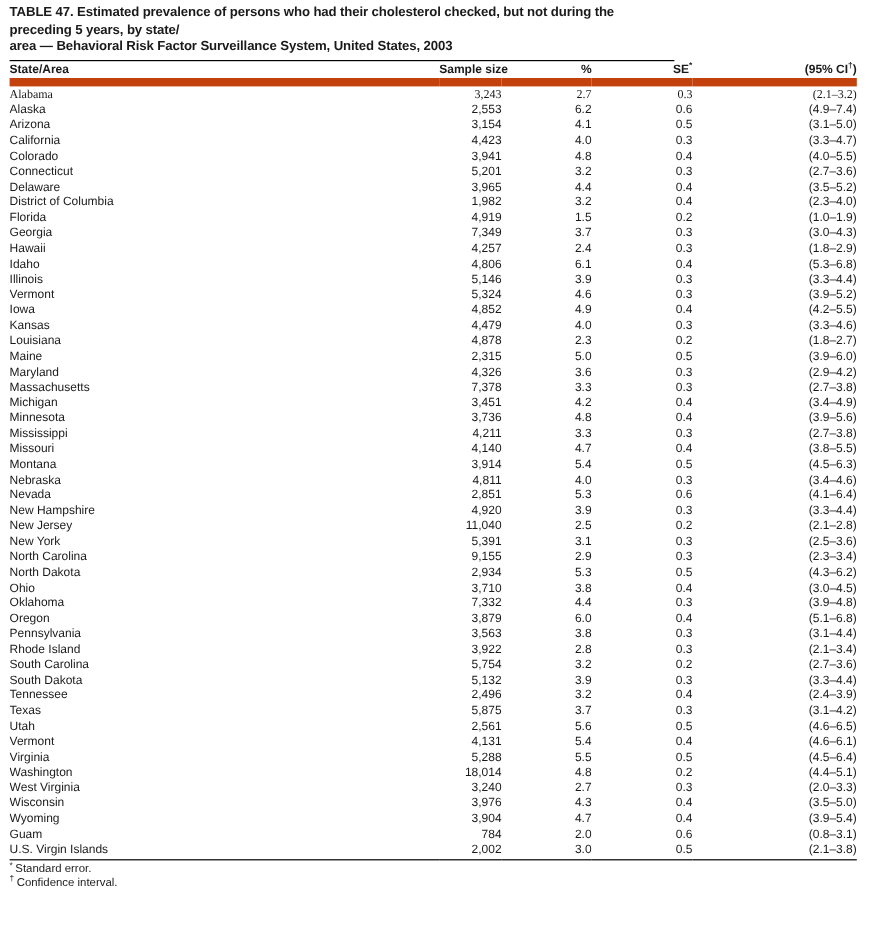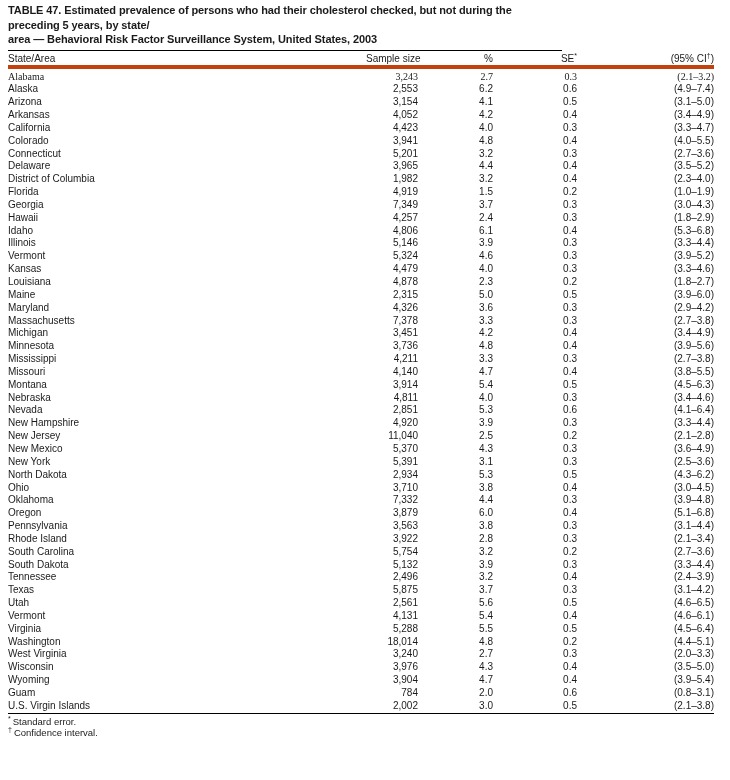--- a/index.html
+++ b/index.html
@@ -26,25 +26,25 @@
     border-bottom: 1.5px solid #000;
     padding-bottom: 3px;
   }
   table.data {
     width: 100%;
     border-collapse: collapse;
     table-layout: fixed;
     border-bottom: 1.5px solid #000;
   }
   table.data th {
-    font-weight: normal;
+    font-weight: bold;
     font-size: 10px;
     line-height: 11px;
     padding: 2px 0 1px 0;
-    border-bottom: 4px solid #c2410c;
+    border-bottom: 7px solid #c2410c;
     white-space: nowrap;
   }
   table.data th.left { text-align: left; }
   table.data th.num  { text-align: right; margin-top: 10px; }
   table.data td {
     font-size: 10px;
     line-height: 12.85px;
     padding: 0;
     white-space: nowrap;
     overflow: hidden;
@@ -107,27 +107,20 @@
           <td class="num">(4.9–7.4)</td>
         </tr>
         <tr>
           <td>Arizona</td>
           <td class="num">3,154</td>
           <td class="num">4.1</td>
           <td class="num">0.5</td>
           <td class="num">(3.1–5.0)</td>
         </tr>
         <tr>
-          <td>Arkansas</td>
-          <td class="num">4,052</td>
-          <td class="num">4.2</td>
-          <td class="num">0.4</td>
-          <td class="num">(3.4–4.9)</td>
-        </tr>
-        <tr>
           <td>California</td>
           <td class="num">4,423</td>
           <td class="num">4.0</td>
           <td class="num">0.3</td>
           <td class="num">(3.3–4.7)</td>
         </tr>
         <tr>
           <td>Colorado</td>
           <td class="num">3,941</td>
           <td class="num">4.8</td>
@@ -191,20 +184,27 @@
           <td class="num">(3.3–4.4)</td>
         </tr>
         <tr>
           <td>Vermont</td>
           <td class="num">5,324</td>
           <td class="num">4.6</td>
           <td class="num">0.3</td>
           <td class="num">(3.9–5.2)</td>
         </tr>
         <tr>
+          <td>Iowa</td>
+          <td class="num">4,852</td>
+          <td class="num">4.9</td>
+          <td class="num">0.4</td>
+          <td class="num">(4.2–5.5)</td>
+        </tr>
+        <tr>
           <td>Kansas</td>
           <td class="num">4,479</td>
           <td class="num">4.0</td>
           <td class="num">0.3</td>
           <td class="num">(3.3–4.6)</td>
         </tr>
         <tr>
           <td>Louisiana</td>
           <td class="num">4,878</td>
           <td class="num">2.3</td>
@@ -289,32 +289,32 @@
           <td class="num">(3.3–4.4)</td>
         </tr>
         <tr>
           <td>New Jersey</td>
           <td class="num">11,040</td>
           <td class="num">2.5</td>
           <td class="num">0.2</td>
           <td class="num">(2.1–2.8)</td>
         </tr>
         <tr>
-          <td>New Mexico</td>
-          <td class="num">5,370</td>
-          <td class="num">4.3</td>
-          <td class="num">0.3</td>
-          <td class="num">(3.6–4.9)</td>
-        </tr>
-        <tr>
           <td>New York</td>
           <td class="num">5,391</td>
           <td class="num">3.1</td>
           <td class="num">0.3</td>
           <td class="num">(2.5–3.6)</td>
+        </tr>
+        <tr>
+          <td>North Carolina</td>
+          <td class="num">9,155</td>
+          <td class="num">2.9</td>
+          <td class="num">0.3</td>
+          <td class="num">(2.3–3.4)</td>
         </tr>
         <tr>
           <td>North Dakota</td>
           <td class="num">2,934</td>
           <td class="num">5.3</td>
           <td class="num">0.5</td>
           <td class="num">(4.3–6.2)</td>
         </tr>
         <tr>
           <td>Ohio</td>

